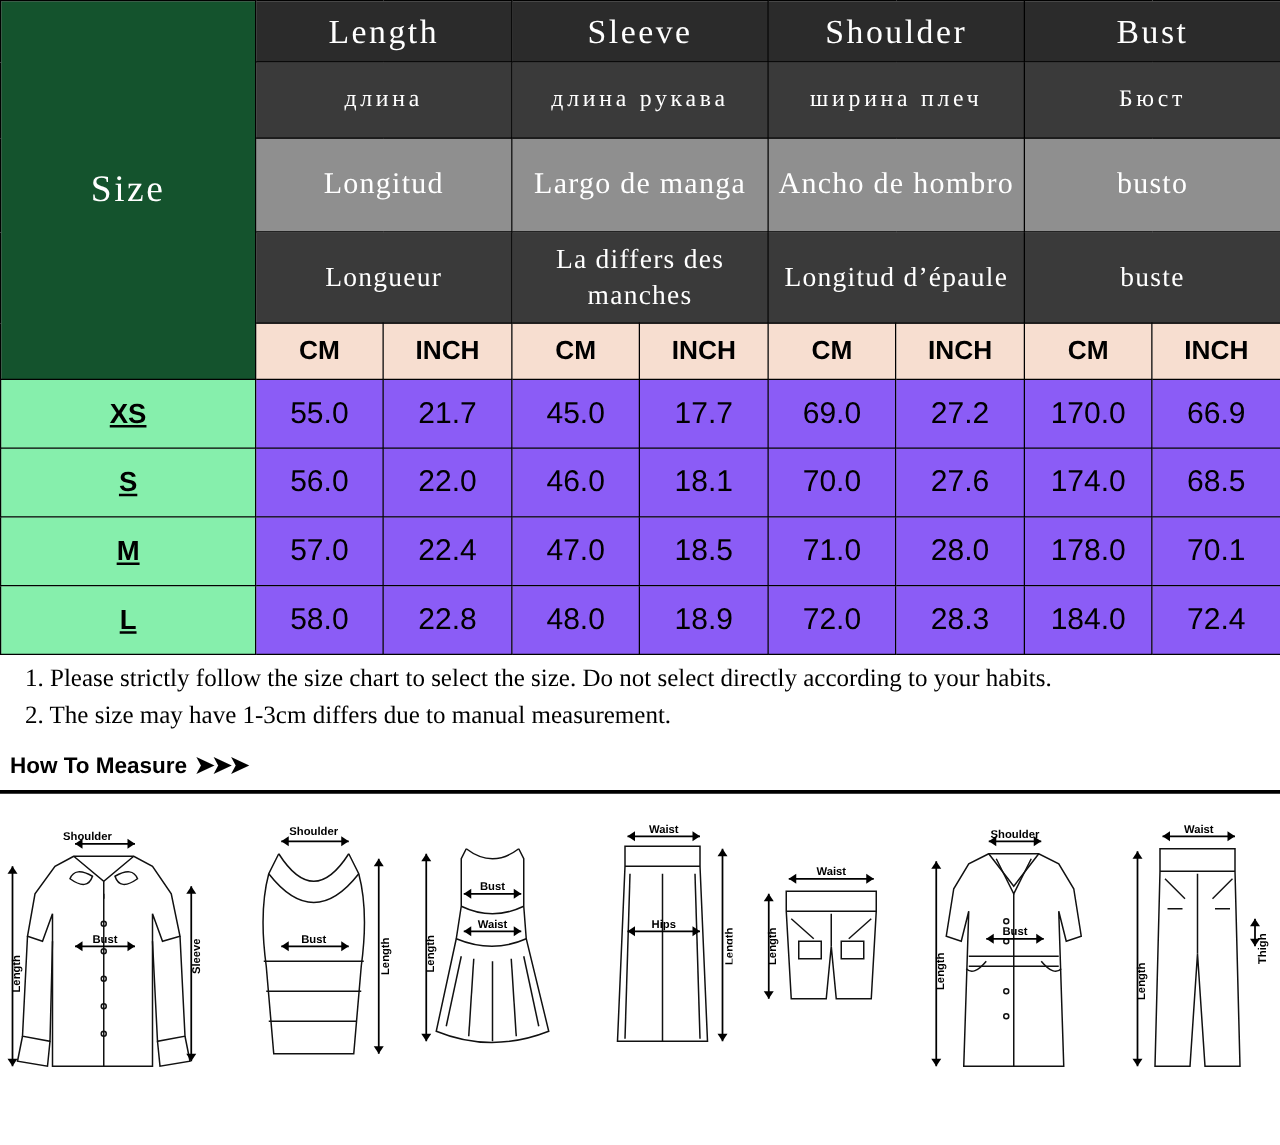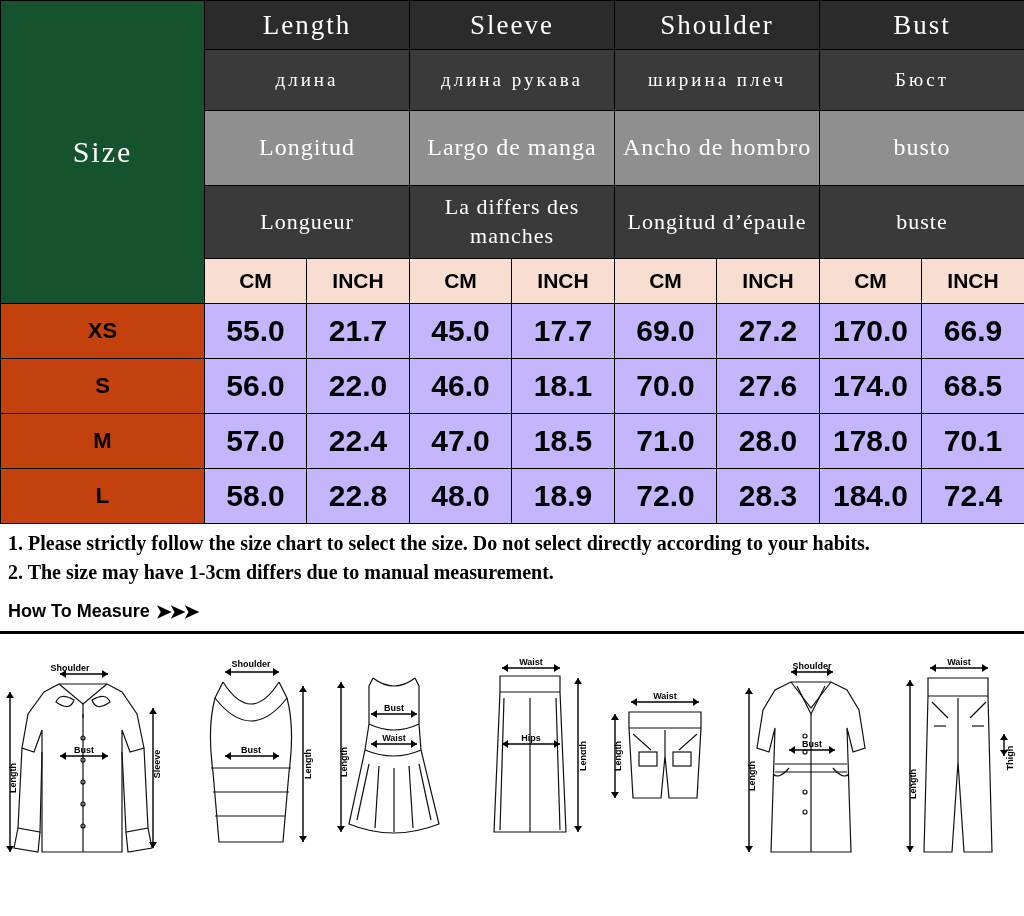--- a/index.html
+++ b/index.html
@@ -85,39 +85,39 @@
     font-family: "Liberation Sans", sans-serif;
     font-weight: bold;
     font-size: 21px;
     height: 44px;
     color: #000;
   }
   .data-label {
     font-weight: bold;
     font-size: 22px;
     height: 54px;
-    background: #c2410c;
+    background: #86efac;
+    text-decoration: underline;
   }
   .data-val {
-    font-weight: bold;
-    font-size: 30px;
+    font-weight: normal;
+    font-size: 24px;
     height: 54px;
-    background: #c4b5fd;
+    background: #8b5cf6;
   }
 
   
   .notes {
     padding: 6px 8px 2px 8px;
     font-family: "Liberation Serif", serif;
     font-size: 20px;
     line-height: 1.35;
   }
   .notes p {
-    margin: 0 0 2px 0;
-    font-weight: bold;
+    margin: 0 0 2px 12px;
   }
 
   
   .htm-title-wrap {
     padding: 10px 8px 4px 8px;
     display: flex;
     align-items: center;
     gap: 6px;
   }
   .htm-title {

